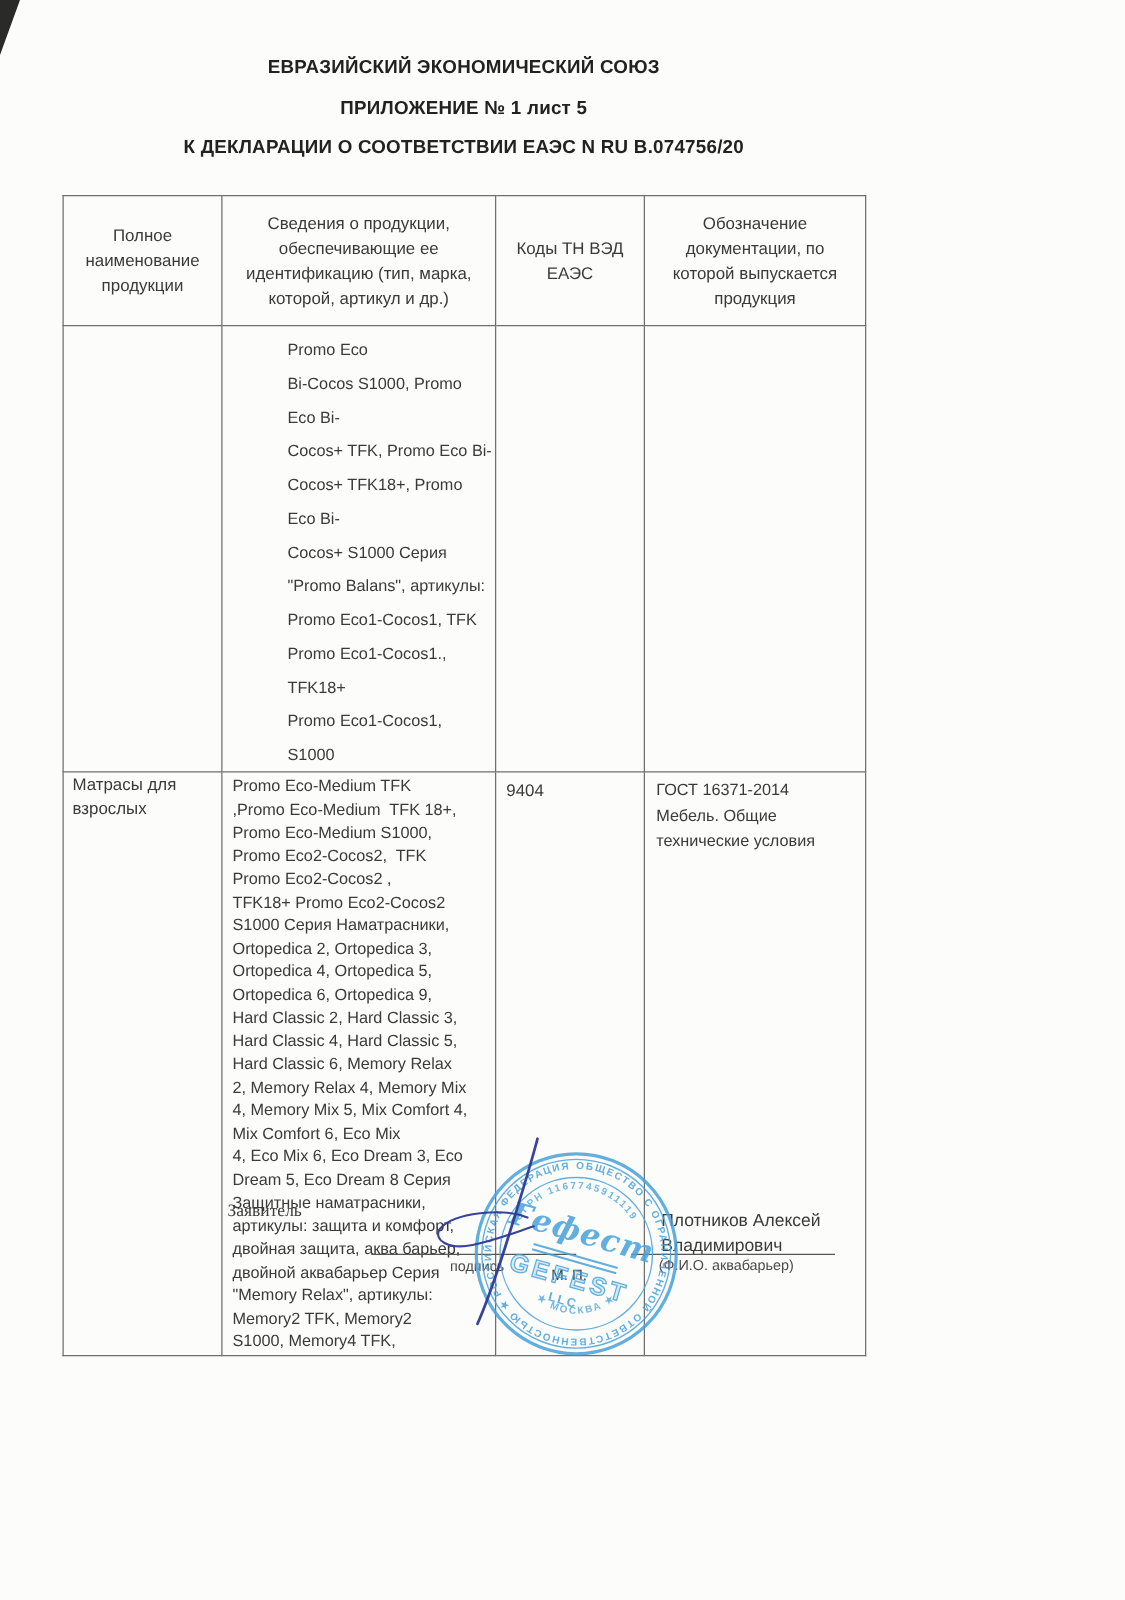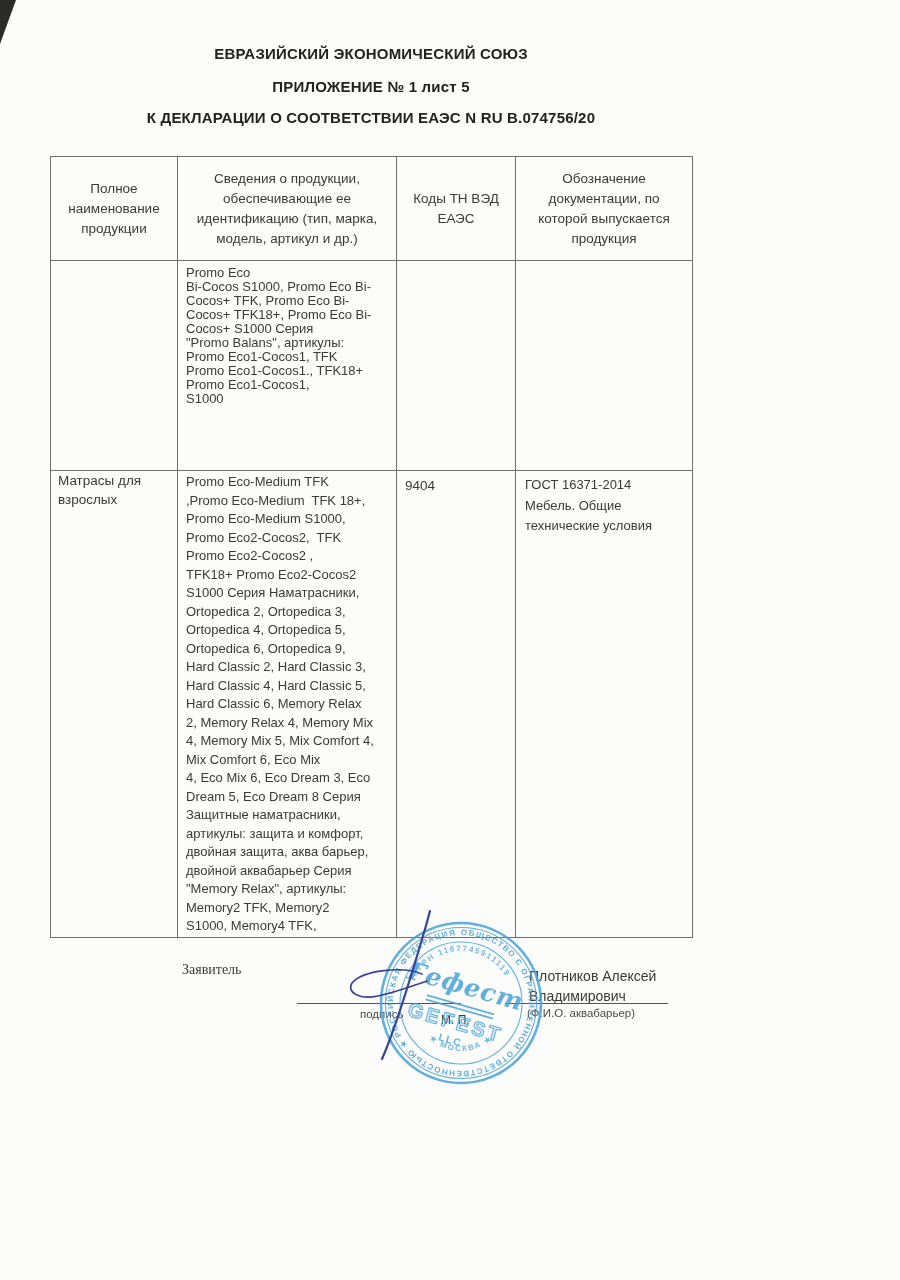--- a/index.html
+++ b/index.html
@@ -30,21 +30,21 @@
     padding:0;overflow:hidden;
   }
   tr.r-head{height:104px;} tr.r-1{height:210px;} tr.r-2{height:467px;}
   .th-txt{
     text-align:center;font-size:13.5px;line-height:20px;
     white-space:pre-wrap;padding:0 4px;color:#3a3a3a;
   }
   .doc-table th{vertical-align:middle;}
   .txt{white-space:pre-wrap;}
   .details-txt{font-size:13px;padding:5px 2px 0 8px;}
-  .lh19{line-height:14px;}
+  .lh19{line-height:27px;margin-left:44px;}
   .lh185{line-height:18.5px;padding-top:2px;}
   .name-cell-mid{vertical-align:middle;margin-top:33px;}
   .name-txt{font-size:13.5px;line-height:19px;padding:0 6px 0 7px;}
   .code-txt{font-size:13.5px;padding:5px 2px 0 8px;line-height:20px;}
   .docs-txt{font-size:13px;padding:4px 4px 0 9px;line-height:20.5px;}
   
   .f-abs{position:absolute;white-space:pre-wrap;}
   .applicant-label{left:182px;top:962px;font-size:14px;font-family:Liberation Serif, serif;}
   .sig-line{left:297px;top:1003px;width:164px;border-top:1.2px solid #555;}
   .sig-caption{left:344px;top:1008px;font-size:11.5px;color:#4a4a4a;margin-left:16px;}
@@ -103,21 +103,21 @@
         <tr class="r-head">
       <th>
             <div class="th-txt">Полное
 наименование
 продукции</div>
           </th>
       <th>
             <div class="th-txt">Сведения о продукции,
 обеспечивающие ее
 идентификацию (тип, марка,
-модель, артикул и др.)</div>
+которой, артикул и др.)</div>
           </th>
       <th>
             <div class="th-txt">Коды ТН ВЭД
 ЕАЭС</div>
           </th>
       <th>
             <div class="th-txt">Обозначение
 документации, по
 которой выпускается
 продукция</div>

